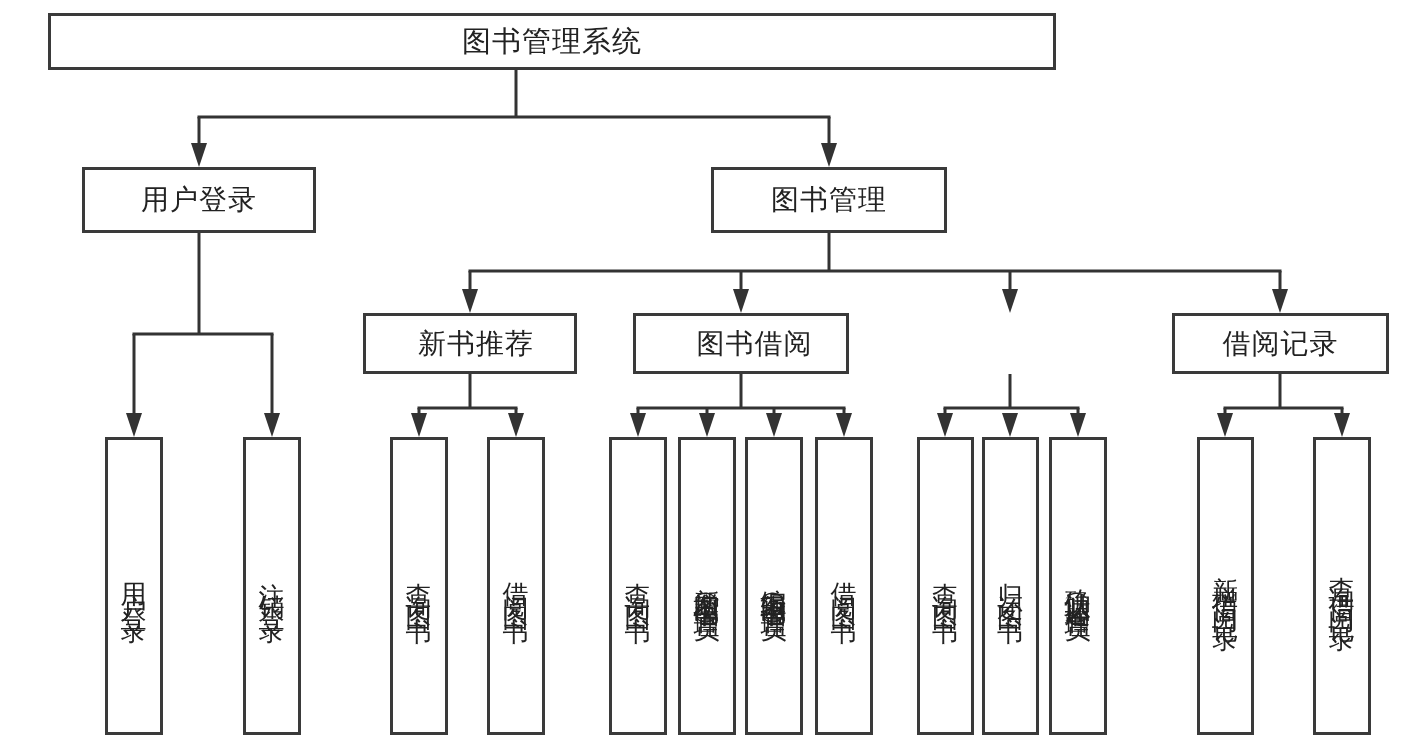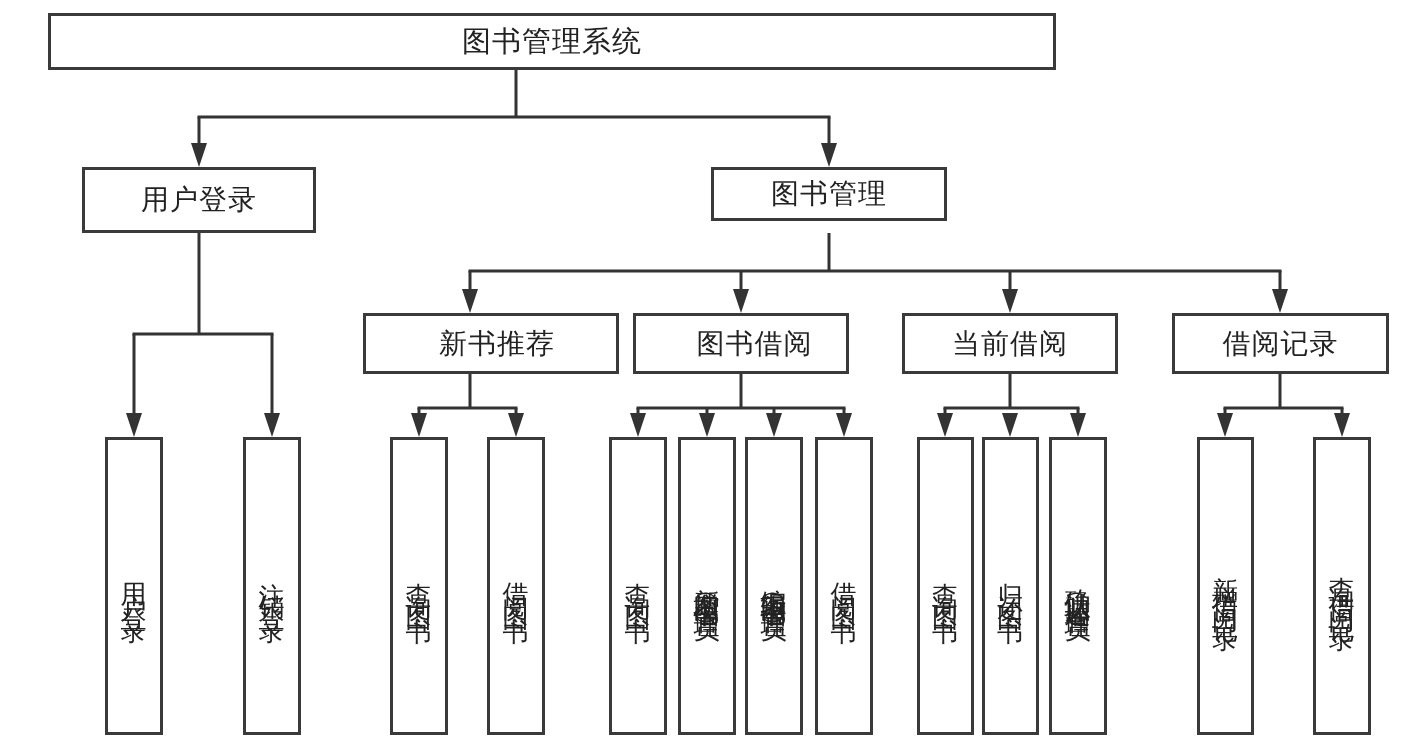--- a/index.html
+++ b/index.html
@@ -121,32 +121,29 @@
     </g>
   </svg>
 
   <div class="node h-node root-node" style="left:12px;top:13px;width:1008px;height:57px;margin-left:36px;">
     <span>图书管理系统</span>
   </div>
 
   <div class="node h-node" style="left:82px;top:167px;width:234px;height:66px;">
     <span>用户登录</span>
   </div>
-  <div class="node h-node" style="left:711px;top:167px;width:236px;height:54px;align-items:center;">
+  <div class="node h-node" style="left:711px;top:167px;width:236px;height:66px;align-items:center;">
     <span>图书管理</span>
   </div>
 
-  <div class="node h-node" style="left:363px;top:313px;width:256px;height:61px;padding-left:12px;">
+  <div class="node h-node" style="left:363px;top:313px;width:214px;height:61px;padding-left:12px;">
     <span>新书推荐</span>
   </div>
   <div class="node h-node" style="left:633px;top:313px;width:216px;height:61px;padding-left:27px;">
     <span>图书借阅</span>
-  </div>
-  <div class="node h-node" style="left:902px;top:313px;width:216px;height:61px;">
-    <span>当前借阅</span>
   </div>
   <div class="node h-node" style="left:1172px;top:313px;width:217px;height:61px;">
     <span>借阅记录</span>
   </div>
 
   <div class="node leaf" style="left:105px;">
     <span class="v-label">用户登录</span>
   </div>
   <div class="node leaf" style="left:243px;">
     <span class="v-label">注销登录</span>

